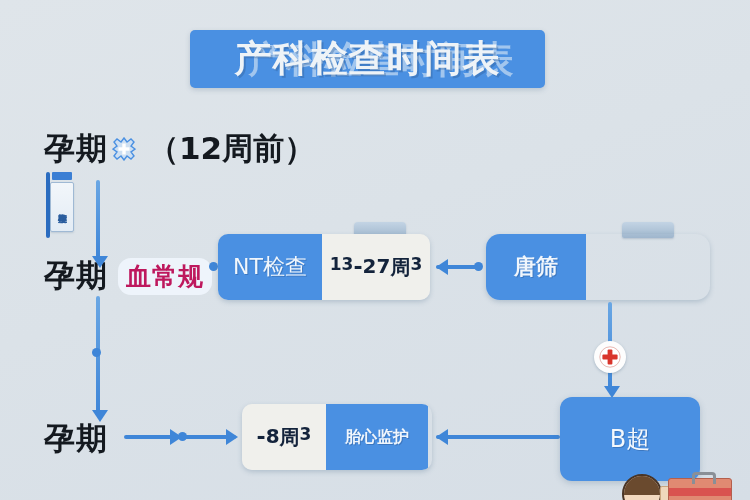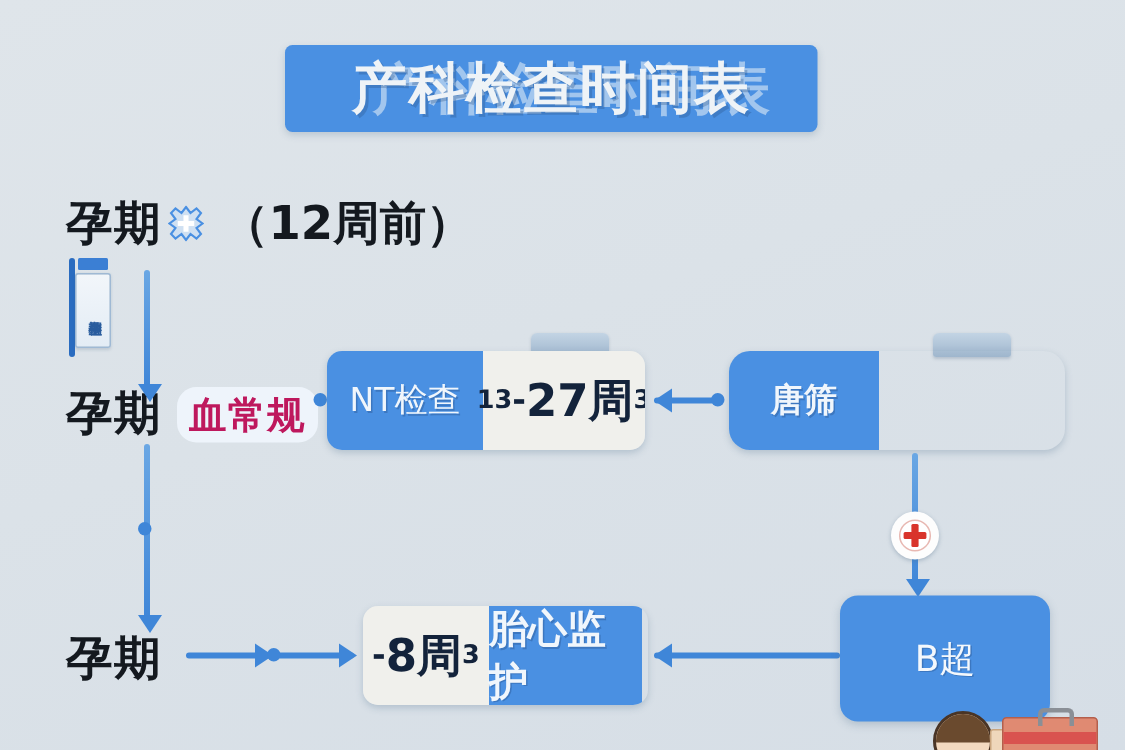--- a/index.html
+++ b/index.html
@@ -86,23 +86,23 @@
     box-shadow:0 2px 5px rgba(80,110,140,.28);
   }
   .grp-a .half-l{position:absolute;left:0;top:0;width:104px;height:100%;
     background:#4a90e2;display:flex;align-items:center;justify-content:center;
     color:#f0f6fc;font-size:22px;font-weight:normal;
     text-shadow:1px 1px 0 rgba(35,75,130,.35);}
   .grp-a .half-r{position:absolute;left:104px;top:0;right:0;height:100%;
     background:#f0f0ec;display:flex;align-items:center;justify-content:center;
     color:#13233b;font-size:24px;font-weight:bold;}
 
-  .rng{display:flex;align-items:center;}
+  .rng{display:flex;align-items:flex-start;}
   .rng .sm{font-size:17px;}
-  .rng .lg{font-size:30px;}
+  .rng .lg{font-size:20px;}
   .rng .mid{font-size:22px;}
 
   
   .grp-b{
     position:absolute;left:486px;top:234px;width:224px;height:66px;
     border-radius:14px;overflow:hidden;
     box-shadow:0 2px 5px rgba(80,110,140,.28);
   }
   .grp-b .half-l{position:absolute;left:0;top:0;width:100px;height:100%;
     background:#4a90e2;display:flex;align-items:center;justify-content:center;
@@ -116,21 +116,21 @@
   .grp-c{
     position:absolute;left:242px;top:404px;width:190px;height:66px;
     border-radius:10px;overflow:hidden;
     box-shadow:0 2px 5px rgba(80,110,140,.28);
   }
   .grp-c .half-l{position:absolute;left:0;top:0;width:84px;height:100%;
     background:#f0f0ec;display:flex;align-items:center;justify-content:center;
     color:#13233b;font-size:24px;font-weight:bold;}
   .grp-c .half-r{position:absolute;left:84px;top:0;right:4px;height:100%;
     background:#4a90e2;display:flex;align-items:center;justify-content:center;
-    color:#f0f6fc;font-size:26px;font-weight:bold;
+    color:#f0f6fc;font-size:16px;font-weight:bold;
     text-shadow:1px 1px 0 rgba(35,75,130,.35);}
 
   
   .box-bc{
     position:absolute;left:560px;top:397px;width:140px;height:84px;
     background:#4a90e2;border-radius:12px;
     display:flex;align-items:center;justify-content:center;
     color:#f4f8fc;font-size:24px;font-weight:normal;
     text-shadow:1px 1px 0 rgba(35,75,130,.35);
     box-shadow:0 2px 6px rgba(80,110,140,.28);

